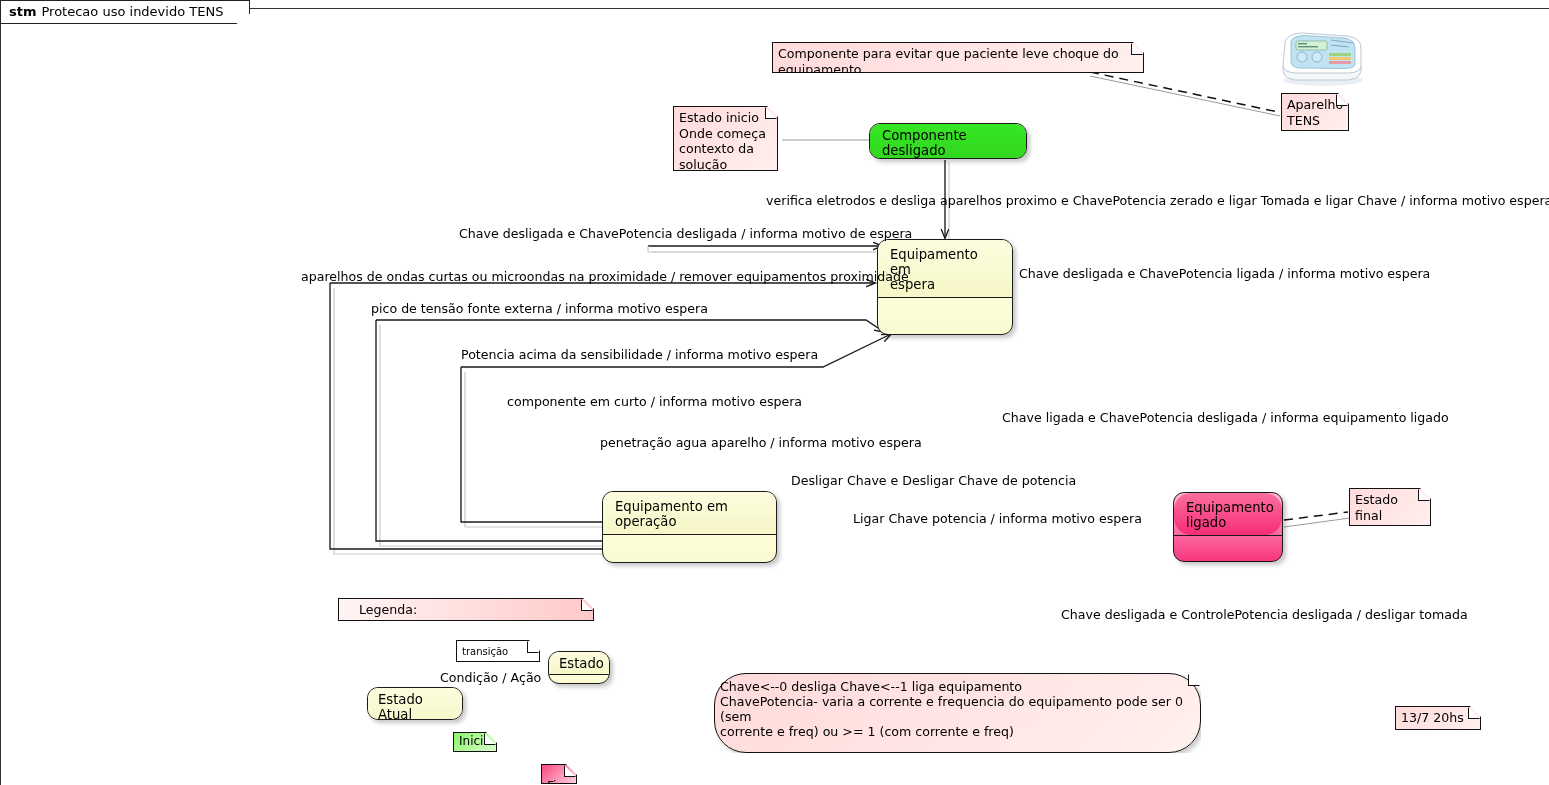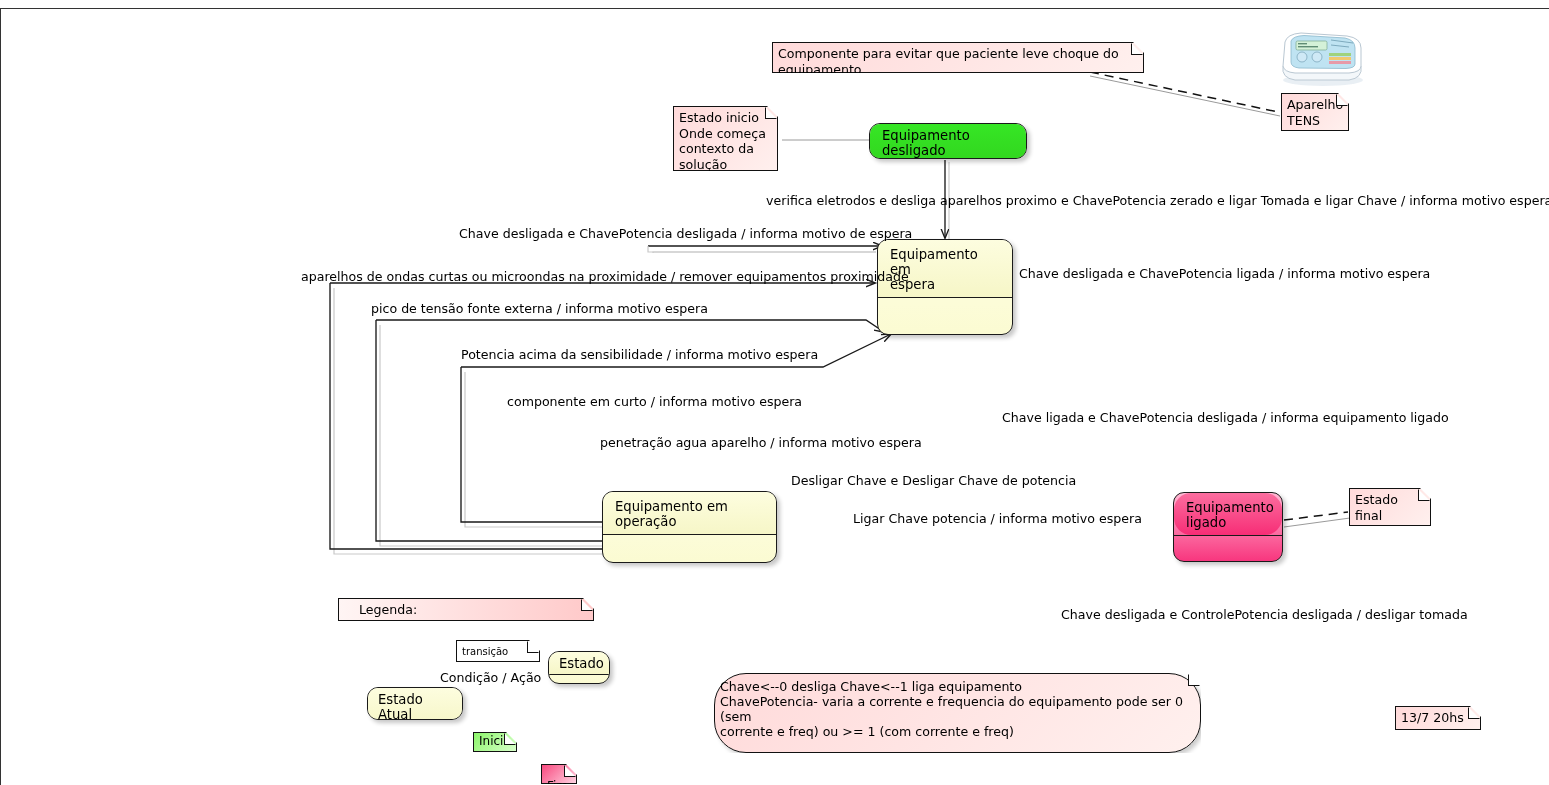--- a/index.html
+++ b/index.html
@@ -53,20 +53,23 @@
 
   
   .tens{position:absolute;}
 </style>
 </head>
 <body>
 
 <div id="canvas">
 
   <div class="frame"></div>
+  <div class="frame-tab">
+    <b>stm</b><span>Protecao uso indevido TENS</span>
+  </div>
 
   <svg class="edges">
     <defs>
       <marker id="ah" markerWidth="12" markerHeight="12" refX="9.5" refY="4" orient="auto" markerUnits="userSpaceOnUse">
         <path d="M0,0 L10,4 L0,8" fill="none" stroke="#1a1a1a" stroke-width="1.35"></path>
       </marker>
       <marker id="ahs" markerWidth="12" markerHeight="12" refX="9.5" refY="4" orient="auto" markerUnits="userSpaceOnUse">
         <path d="M0,0 L10,4 L0,8" fill="none" stroke="#c9c9c9" stroke-width="1.2"></path>
       </marker>
     </defs>
@@ -131,21 +134,21 @@
     <path d="M1224,562 L1224,602 L1274,602 L1274,562" marker-end="url(#ah)">
 
     
     <path class="shadow" d="M436,676 L550,672" marker-end="url(#ahs)">
     <path d="M433,669 L549,666" marker-end="url(#ah)">
     <line class="thin" x1="520" y1="659" x2="545" y2="668">
   
 
   
   <div class="state green" style="left:869px;top:123px;width:158px;height:36px;">
-    <div class="title" style="padding-top:4px;padding-bottom:3px;">Equipamento desligado</div>
+    <div class="title" style="padding-top:4px;padding-bottom:3px;">Componente desligado</div>
 
     <div class="body"></div>
   </div>
 
   <div class="state yellow" style="left:877px;top:239px;width:136px;height:96px;">
     <div class="title">Equipamento em
 espera</div>
     <div class="sep"></div>
     <div class="body"></div>
   </div>
@@ -175,21 +178,21 @@
 contexto da
 solução</div>
 
   <div class="note" style="left:1349px;top:488px;width:82px;height:38px;">Estado
 final</div>
 
   <div class="note legendbar" style="left:338px;top:598px;width:256px;height:23px;padding-left:20px;">Legenda:</div>
 
   <div class="note plain" style="left:456px;top:640px;width:84px;height:22px;font-size:10px;">transição</div>
 
-  <div class="note greenn" style="left:453px;top:732px;width:44px;height:20px;font-size:12px;padding-top:1px;margin-left:20px;">Inicio</div>
+  <div class="note greenn" style="left:453px;top:732px;width:44px;height:20px;font-size:12px;padding-top:1px;">Inicio</div>
 
   <div class="note pinkn" style="left:541px;top:764px;width:36px;height:20px;font-size:12px;padding-top:14px;">Fim</div>
 
   <div class="note" style="left:714px;top:673px;width:487px;height:80px;line-height:15px;padding-top:5px;border-radius:32px;">Chave&lt;--0 desliga  Chave&lt;--1 liga equipamento
 ChavePotencia- varia a corrente e frequencia do equipamento pode ser 0 (sem
 corrente e freq) ou &gt;= 1 (com corrente e freq)
 
 Seguraça- norma NBR IEC 60601-1</div>
 
   <div class="note" style="left:1395px;top:706px;width:86px;height:24px;">13/7 20hs</div>

